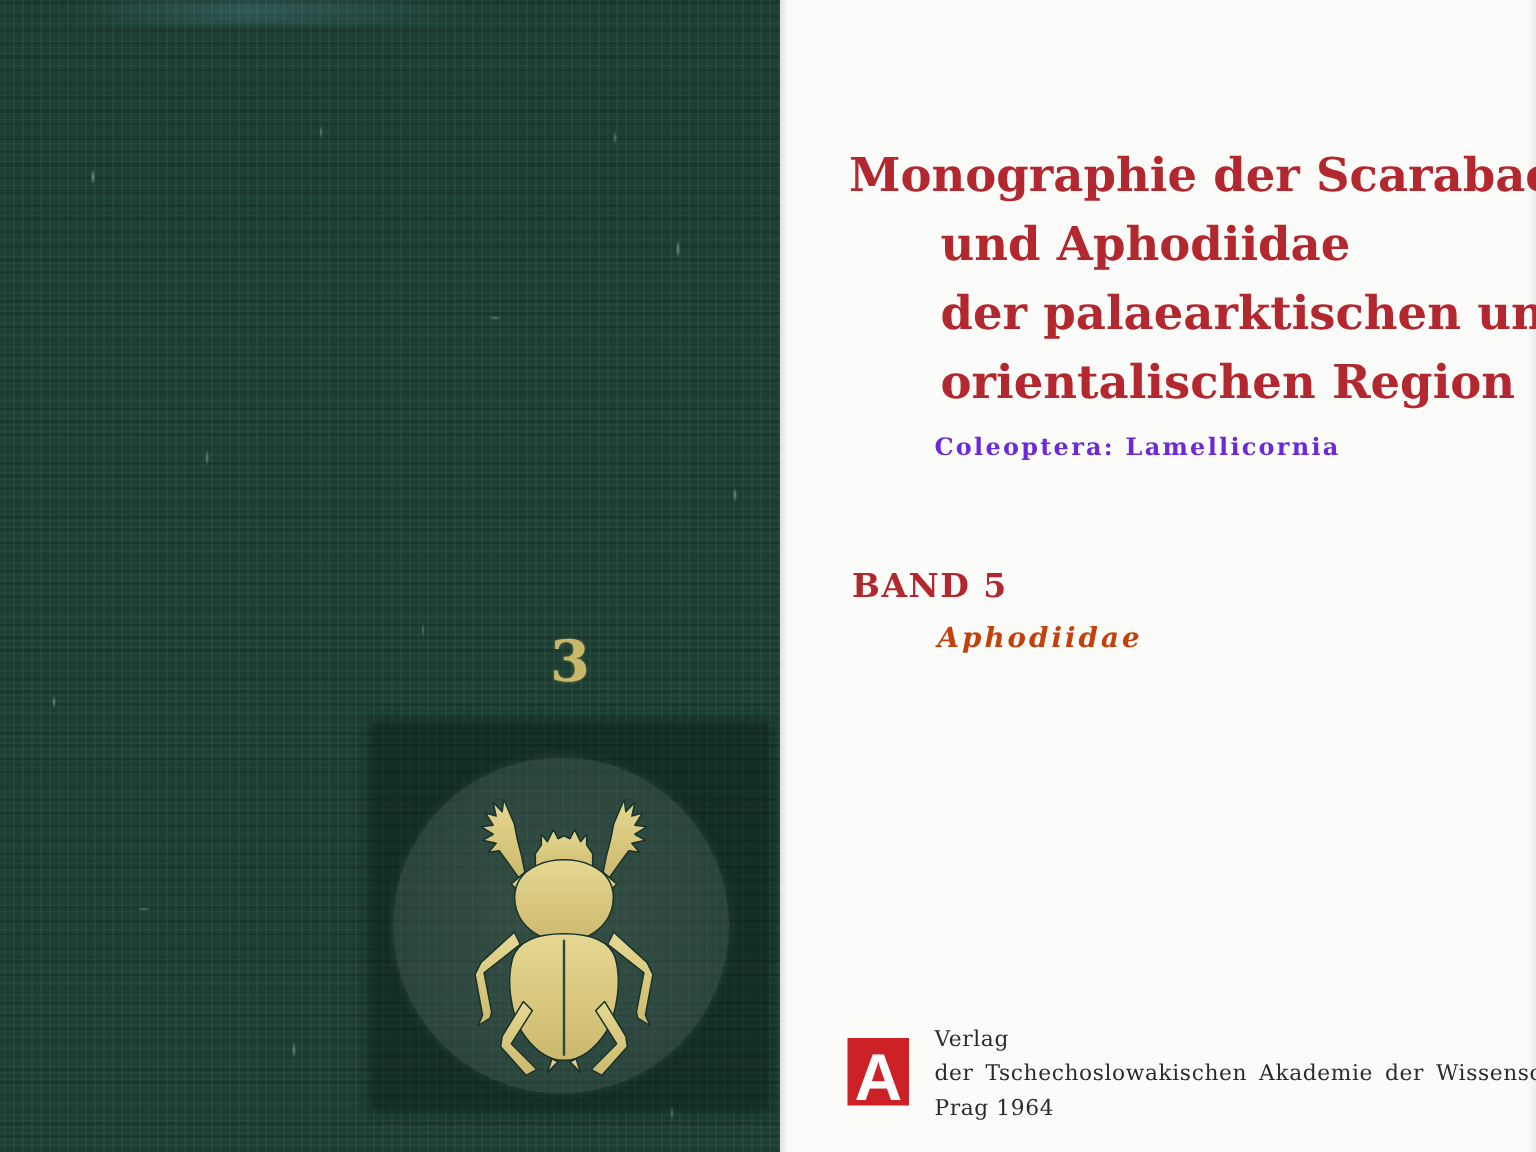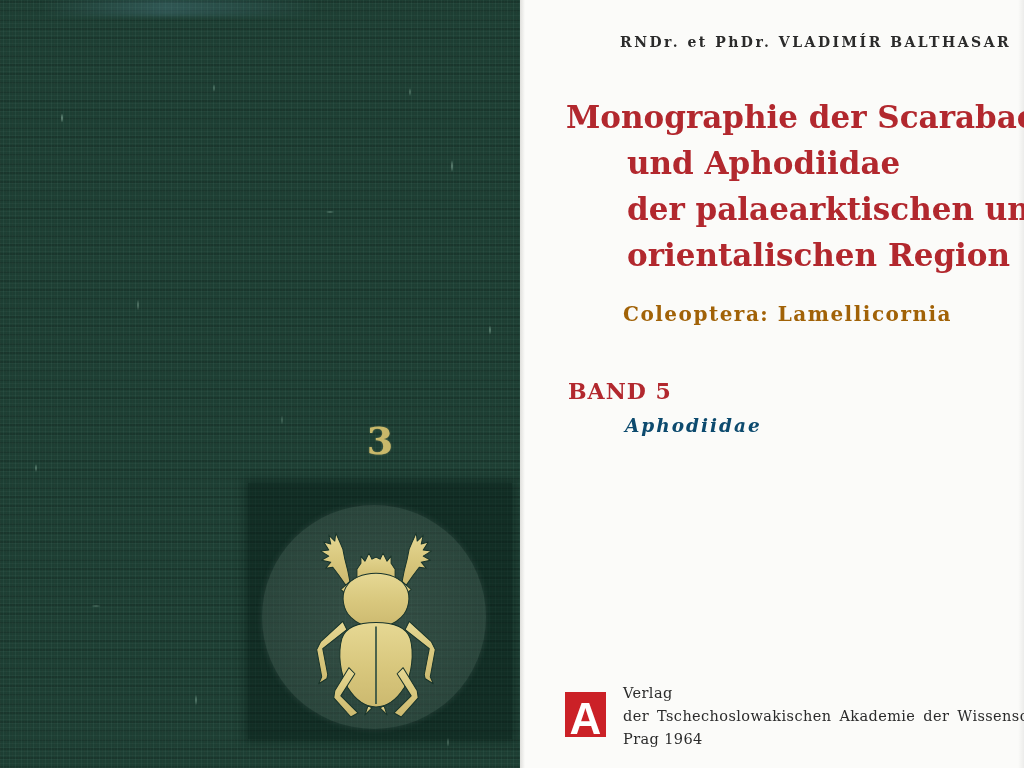--- a/index.html
+++ b/index.html
@@ -77,32 +77,32 @@
     font-size:14px;font-weight:bold;letter-spacing:2.5px;color:#2b2b2b;
     white-space:nowrap;
   }
   .book-title{
     position:absolute;left:46px;top:94px;
     font-size:31px;font-weight:bold;line-height:46px;color:#b2282e;
     white-space:nowrap;
   }
   .book-title .indented{padding-left:61px;}
   .subtitle{
-    position:absolute;left:103px;top:302px;
-    font-size:20px;font-weight:bold;letter-spacing:1.5px;color:#a16207;
+    position:absolute;left:103px;top:288px;
+    font-size:16px;font-weight:bold;letter-spacing:1.5px;color:#6d28d9;
     white-space:nowrap;
   }
   .volume-label{
     position:absolute;left:48px;top:378px;
     font-size:22px;font-weight:bold;letter-spacing:1px;color:#b2282e;
     white-space:nowrap;
   }
   .volume-subject{
     position:absolute;left:105px;top:415px;
-    font-size:18.5px;font-weight:bold;font-style:italic;letter-spacing:2px;color:#0c4a6e;
+    font-size:18.5px;font-weight:bold;font-style:italic;letter-spacing:2px;color:#c2410c;
     white-space:nowrap;
   }
   .publisher-logo{
     position:absolute;left:45px;top:692px;width:41px;height:45px;
     background:#cb2127;overflow:hidden;
     display:flex;align-items:flex-end;justify-content:center;
   }
   .publisher-logo-letter{
     font-family:"Liberation Sans",sans-serif;font-weight:bold;
     font-size:44px;line-height:40px;color:#ffffff;
@@ -160,21 +160,20 @@
     </g>
 
     <path d="M75,99 L75,176" fill="none" stroke="#2a4a3f" stroke-width="1.6"></path>
   </svg>
 </div>
 
 <div class="page">
   <div class="page-edge-shadow"></div>
   <div class="page-right-shade"></div>
 
-  <div class="author-line">RNDr. et PhDr. VLADIMÍR BALTHASAR</div>
 
   <div class="book-title">
     <div>Monographie der Scarabaeidae</div>
     <div class="indented">und Aphodiidae</div>
     <div class="indented">der palaearktischen und</div>
     <div class="indented">orientalischen Region</div>
   </div>
 
   <div class="subtitle">Coleoptera: Lamellicornia</div>
 

